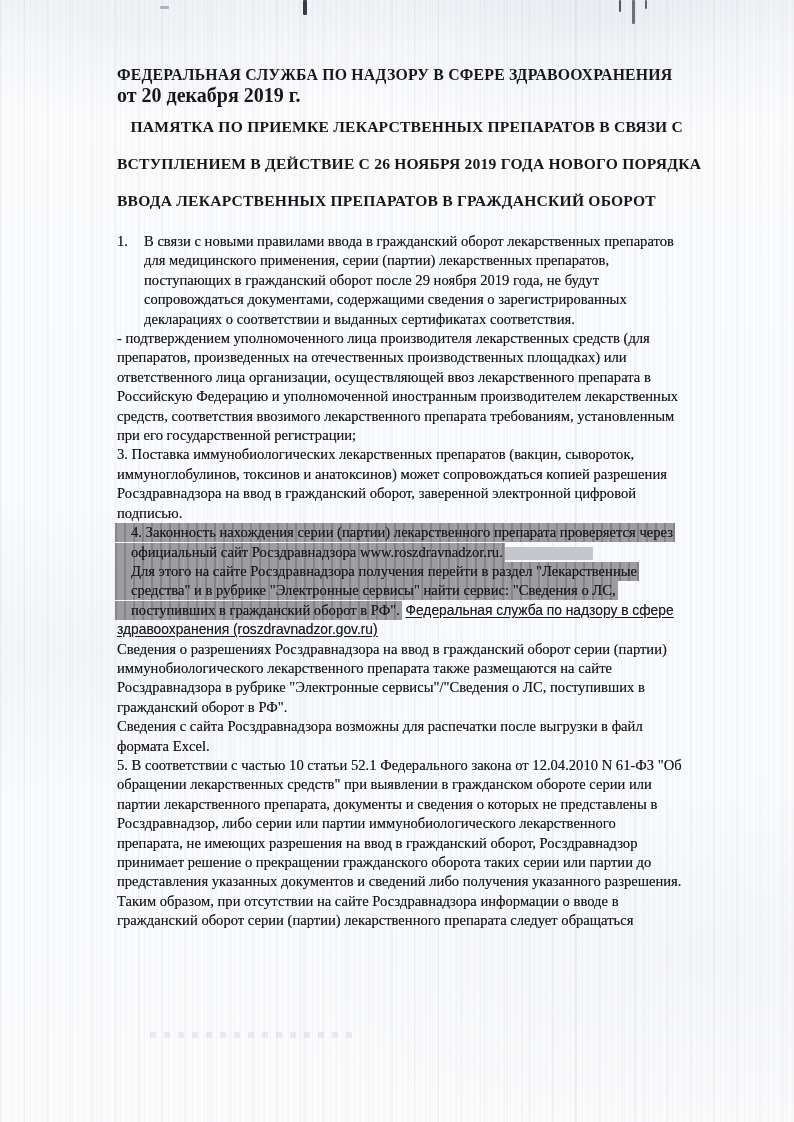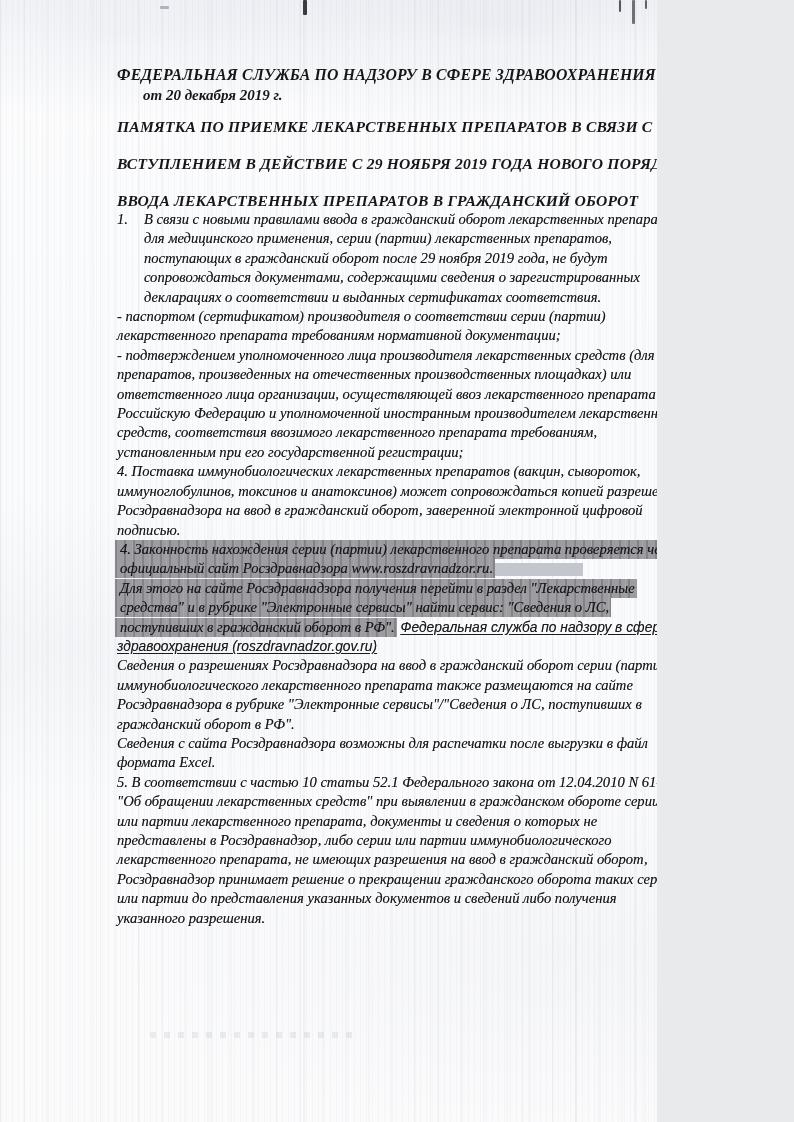--- a/index.html
+++ b/index.html
@@ -3,28 +3,27 @@
 <meta charset="utf-8">
 <style>
   html, body { margin: 0; padding: 0; }
   body {
     width: 794px; height: 1122px;
     background: #e9eaec;
     font-family: "Liberation Serif", serif;
   }
   .page {
     position: relative;
-    width: 657px; height: 1122px;
+    width: 794px; height: 1122px;
     overflow: hidden;
     color: #17171a;
     background:
       repeating-linear-gradient(90deg, rgba(120,140,170,0.055) 0 1px, rgba(0,0,0,0) 1px 6px),
       repeating-linear-gradient(90deg, rgba(100,120,150,0.045) 0 2px, rgba(0,0,0,0) 2px 23px),
       linear-gradient(180deg, #f5f6f9 0%, #fcfcfd 4%, #fafbfc 30%, #fbfbfc 100%);
-    font-style: italic;
   }
   
   .clouds {
     position: absolute; inset: 0; pointer-events: none;
     background:
       radial-gradient(420px 120px at 18% 3%, rgba(150,165,190,0.10), rgba(0,0,0,0) 70%),
       radial-gradient(500px 160px at 75% 2%, rgba(140,155,180,0.12), rgba(0,0,0,0) 70%),
       radial-gradient(600px 220px at 10% 58%, rgba(150,160,185,0.07), rgba(0,0,0,0) 70%),
       radial-gradient(700px 260px at 90% 85%, rgba(150,160,185,0.06), rgba(0,0,0,0) 70%);
   }
@@ -40,47 +39,47 @@
     width: 566px;
   }
   .issuer {
     font-weight: bold;
     font-size: 15.8px; line-height: 21px;
     letter-spacing: 0.2px;
     white-space: nowrap;
   }
   .date-line {
     font-weight: bold;
-    font-size: 15px; line-height: 21px; margin-left: 26px;
+    font-size: 20px; line-height: 21px;
   }
   .title-line {
     font-weight: bold;
     font-size: 15.6px; line-height: 19px;
     margin-top: 18px;
     letter-spacing: 0.2px;
     white-space: nowrap;
   }
-  .title-line.first { margin-top: 11px; }
-  .body-block { margin-top: 0; }
+  .title-line.first { margin-top: 11px; text-align: right; }
+  .body-block { margin-top: 22px; }
   .para {
     margin: 0;
     font-size: 14.6px;
     line-height: 19.4px;
     text-shadow: 0 0 0.4px rgba(20,20,25,0.55);
   }
   .hang { padding-left: 27px; }
   .hang .num { display: inline-block; width: 27px; margin-left: -27px; }
   .hl {
     background-color: #9d9da1;
     background-image:
       repeating-linear-gradient(90deg, rgba(35,35,45,0.22) 0 2px, rgba(0,0,0,0) 2px 9px),
       repeating-linear-gradient(90deg, rgba(255,255,255,0.10) 0 1px, rgba(0,0,0,0) 1px 17px);
     -webkit-box-decoration-break: clone;
     box-decoration-break: clone;
-    padding: 1px 2px 2px 5px;
+    padding: 1px 2px 2px 16px;
     margin-left: -2px;
   }
   .hl-tail {
     display: inline-block;
     width: 88px; height: 13px;
     background: #c3c7cd;
     vertical-align: middle;
   }
   .doclink {
     font-family: "Liberation Sans", sans-serif;
@@ -113,34 +112,34 @@
   <div class="mark" style="left:645px; top:0; width:2px; height:9px; background:#63636c;"></div>
   <div class="mark" style="left:160px; top:6px; width:9px; height:3px; background:#8b8b94; opacity:.6;"></div>
   <div class="mark" style="left:150px; top:1032px; width:210px; height:6px; background:repeating-linear-gradient(90deg, rgba(120,125,140,0.25) 0 6px, rgba(0,0,0,0) 6px 14px); opacity:.5;"></div>
 
   <div class="content">
 
     <div class="issuer">ФЕДЕРАЛЬНАЯ СЛУЖБА ПО НАДЗОРУ В СФЕРЕ ЗДРАВООХРАНЕНИЯ</div>
     <div class="date-line">от 20 декабря 2019 г.</div>
 
     <div class="title-line first">ПАМЯТКА ПО ПРИЕМКЕ ЛЕКАРСТВЕННЫХ ПРЕПАРАТОВ В СВЯЗИ С</div>
-    <div class="title-line">ВСТУПЛЕНИЕМ В ДЕЙСТВИЕ С 29 НОЯБРЯ 2019 ГОДА НОВОГО ПОРЯДКА</div>
+    <div class="title-line">ВСТУПЛЕНИЕМ В ДЕЙСТВИЕ С 26 НОЯБРЯ 2019 ГОДА НОВОГО ПОРЯДКА</div>
     <div class="title-line">ВВОДА ЛЕКАРСТВЕННЫХ ПРЕПАРАТОВ В ГРАЖДАНСКИЙ ОБОРОТ</div>
 
     <div class="body-block">
 
       <p class="para hang"><span class="num">1.</span><span>В связи с новыми правилами ввода в гражданский оборот лекарственных препаратов для медицинского применения, серии (партии) лекарственных препаратов, поступающих в гражданский оборот после 29 ноября 2019 года, не будут сопровождаться документами, содержащими сведения о зарегистрированных декларациях о соответствии и выданных сертификатах соответствия.</span></p>
 
-      <p class="para">- паспортом (сертификатом) производителя о соответствии серии (партии) лекарственного препарата требованиям нормативной документации;</p>
       <p class="para">- подтверждением уполномоченного лица производителя лекарственных средств (для препаратов, произведенных на отечественных производственных площадках) или ответственного лица организации, осуществляющей ввоз лекарственного препарата в Российскую Федерацию и уполномоченной иностранным производителем лекарственных средств, соответствия ввозимого лекарственного препарата требованиям, установленным при его государственной регистрации;</p>
-      <p class="para">4. Поставка иммунобиологических лекарственных препаратов (вакцин, сывороток, иммуноглобулинов, токсинов и анатоксинов) может сопровождаться копией разрешения Росздравнадзора на ввод в гражданский оборот, заверенной электронной цифровой подписью.</p>
+      <p class="para">3. Поставка иммунобиологических лекарственных препаратов (вакцин, сывороток, иммуноглобулинов, токсинов и анатоксинов) может сопровождаться копией разрешения Росздравнадзора на ввод в гражданский оборот, заверенной электронной цифровой подписью.</p>
 
       <p class="para"><span class="hl">4. Законность нахождения серии (партии) лекарственного препарата проверяется через официальный сайт Росздравнадзора www.roszdravnadzor.ru.</span><span class="hl-tail"></span></p>
 
       <p class="para"><span class="hl">Для этого на сайте Росздравнадзора получения перейти в раздел "Лекарственные средства" и в рубрике "Электронные сервисы" найти сервис: "Сведения о ЛС, поступивших в гражданский оборот в РФ".</span> <span class="doclink">Федеральная служба по надзору в сфере здравоохранения (roszdravnadzor.gov.ru)</span></p>
 
       <p class="para">Сведения о разрешениях Росздравнадзора на ввод в гражданский оборот серии (партии) иммунобиологического лекарственного препарата также размещаются на сайте Росздравнадзора в рубрике "Электронные сервисы"/"Сведения о ЛС, поступивших в гражданский оборот в РФ".</p>
       <p class="para">Сведения с сайта Росздравнадзора возможны для распечатки после выгрузки в файл формата Excel.</p>
       <p class="para">5. В соответствии с частью 10 статьи 52.1 Федерального закона от 12.04.2010 N 61-ФЗ "Об обращении лекарственных средств" при выявлении в гражданском обороте серии или партии лекарственного препарата, документы и сведения о которых не представлены в Росздравнадзор, либо серии или партии иммунобиологического лекарственного препарата, не имеющих разрешения на ввод в гражданский оборот, Росздравнадзор принимает решение о прекращении гражданского оборота таких серии или партии до представления указанных документов и сведений либо получения указанного разрешения.</p>
+      <p class="para">Таким образом, при отсутствии на сайте Росздравнадзора информации о вводе в гражданский оборот серии (партии) лекарственного препарата следует обращаться</p>
 
     </div>
   </div>
 </div>
 
 </body></html>

